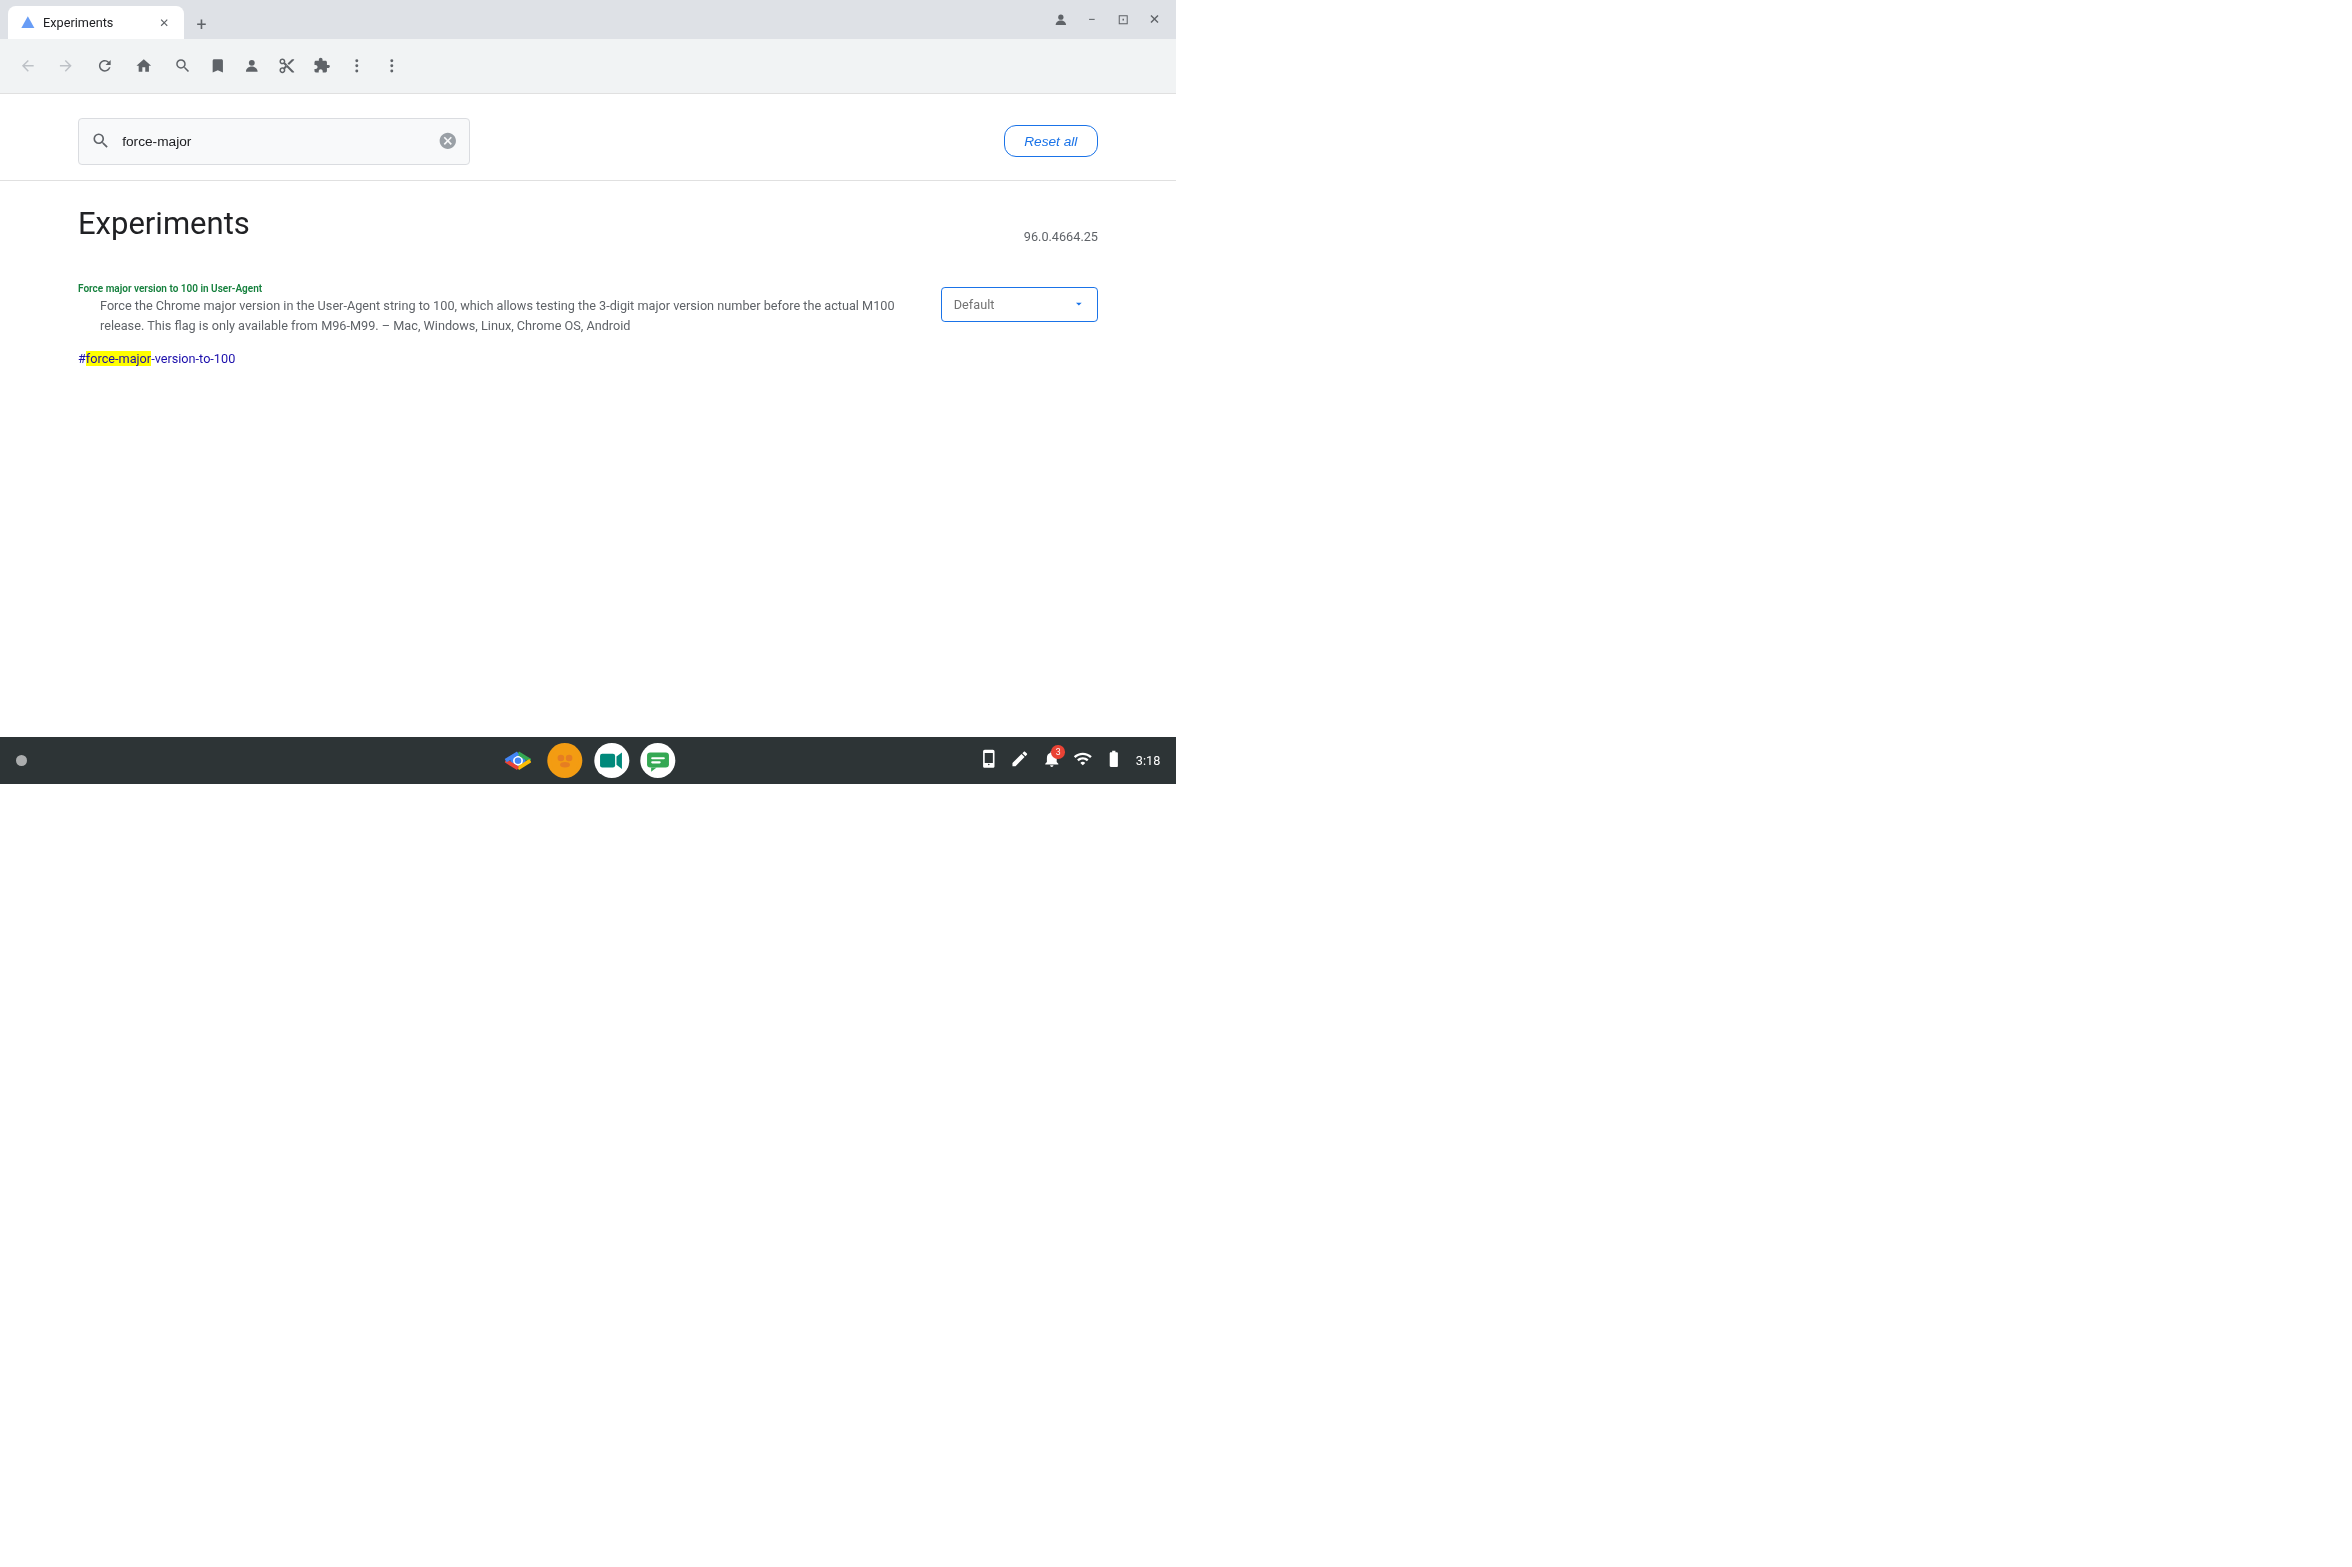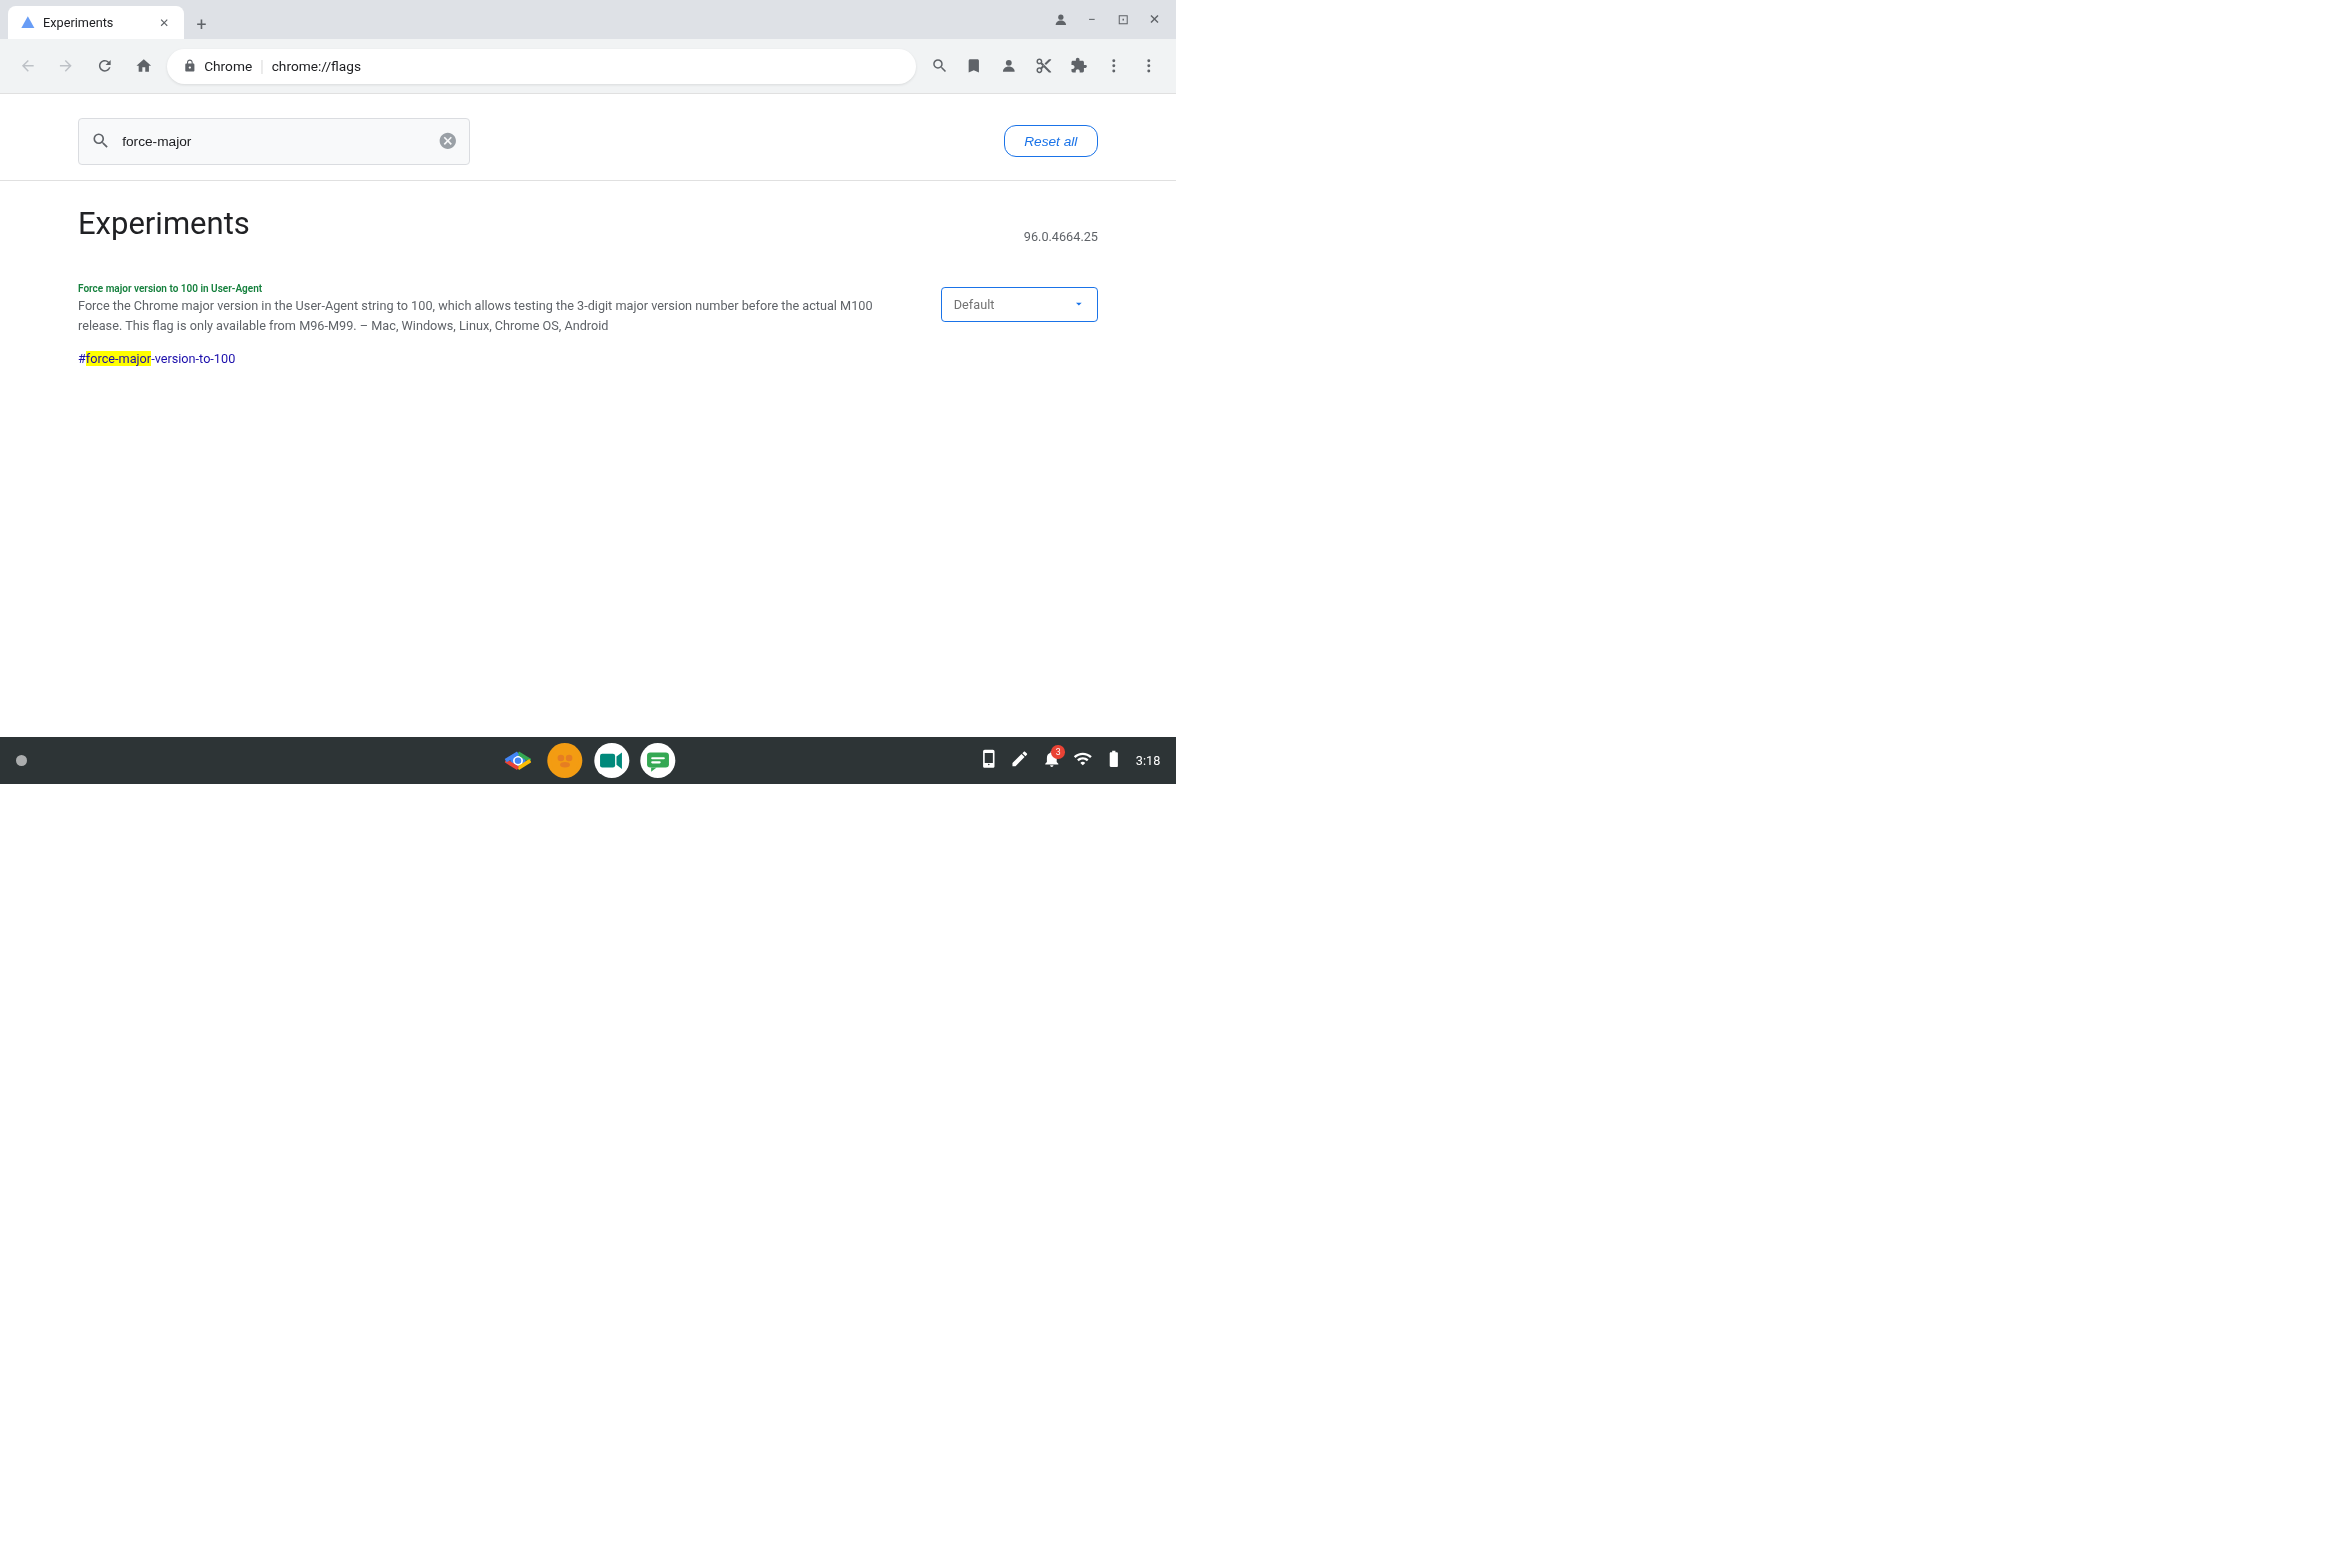--- a/index.html
+++ b/index.html
@@ -264,20 +264,21 @@
       font-size: 10px;
       font-weight: 600;
       color: #15803d;
       margin-bottom: 2px;
     }
     .flag-description {
       font-size: 12.7px;
       color: #5f6368;
       line-height: 1.6;
       margin-bottom: 11.8px;
+      margin-left: 22px;
     }
     .flag-link {
       font-size: 12.7px;
       color: #1a0dab;
       text-decoration: none;
     }
     .flag-highlight {
       background: #ffff00;
       color: #1a0dab;
     }
@@ -389,28 +390,20 @@
   </div>
   <div class="nav-btn">
     <svg width="17.6" height="17.6" viewBox="0 0 24 24" fill="#5f6368">
         <path d="M17.65 6.35A7.958 7.958 0 0012 4c-4.42 0-7.99 3.58-7.99 8s3.57 8 7.99 8c3.73 0 6.84-2.55 7.73-6h-2.08c-.82 2.33-3.04 4-5.65 4-3.31 0-6-2.69-6-6s2.69-6 6-6c1.66 0 3.14.69 4.22 1.78L13 11h7V4l-2.35 2.35z"></path>
       </svg>
   </div>
   <div class="nav-btn">
     <svg width="17.6" height="17.6" viewBox="0 0 24 24" fill="#5f6368">
         <path d="M10 20v-6h4v6h5v-8h3L12 3 2 12h3v8z"></path>
       </svg>
-  </div>
-  <div class="address-bar">
-    <svg width="13.7" height="13.7" viewBox="0 0 24 24" fill="#5f6368">
-        <path d="M18 8h-1V6c0-2.76-2.24-5-5-5S7 3.24 7 6v2H6c-1.1 0-2 .9-2 2v10c0 1.1.9 2 2 2h12c1.1 0 2-.9 2-2V10c0-1.1-.9-2-2-2zm-6 9c-1.1 0-2-.9-2-2s.9-2 2-2 2 .9 2 2-.9 2-2 2zm3.1-9H8.9V6c0-1.71 1.39-3.1 3.1-3.1 1.71 0 3.1 1.39 3.1 3.1v2z"></path>
-      </svg>
-    <span class="address-text">Chrome</span>
-    <span class="address-separator">|</span>
-    <span class="address-url">chrome://flags</span>
   </div>
   <div class="toolbar-icons">
     <div class="toolbar-icon-btn">
       <svg width="17.6" height="17.6" viewBox="0 0 24 24" fill="#5f6368">
           <path d="M15.5 14h-.79l-.28-.27A6.471 6.471 0 0016 9.5 6.5 6.5 0 109.5 16c1.61 0 3.09-.59 4.23-1.57l.27.28v.79l5 4.99L20.49 19l-4.99-5zm-6 0C7.01 14 5 11.99 5 9.5S7.01 5 9.5 5 14 7.01 14 9.5 11.99 14 9.5 14z"></path>
         </svg>
     </div>
     <div class="toolbar-icon-btn">
       <svg width="17.6" height="17.6" viewBox="0 0 24 24" fill="#5f6368">
           <path d="M17 3H7c-1.1 0-1.99.9-1.99 2L5 21l7-3 7 3V5c0-1.1-.9-2-2-2z"></path>

